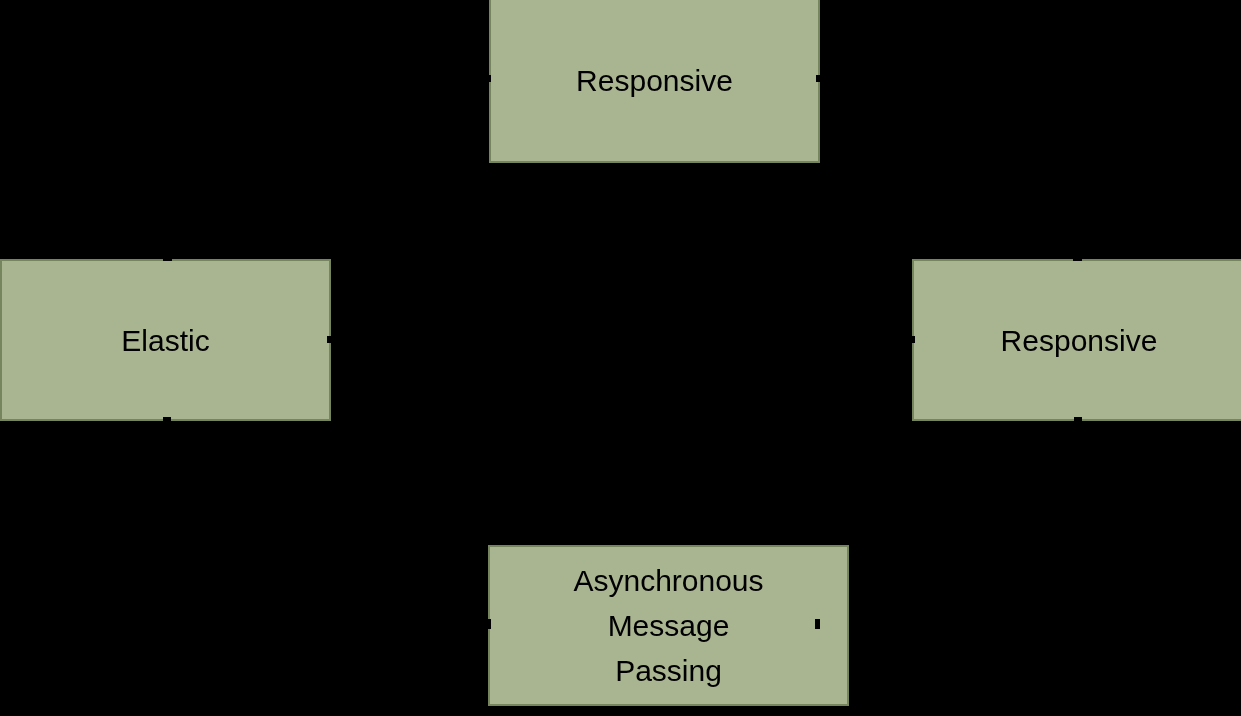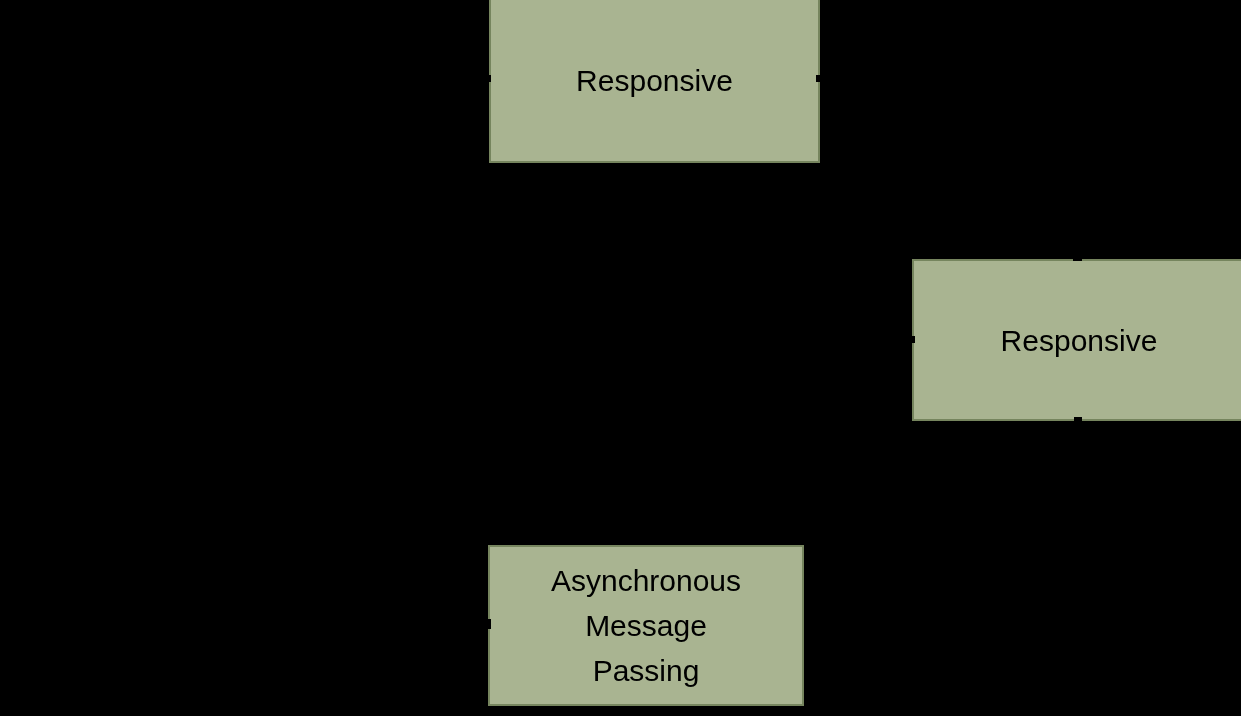--- a/index.html
+++ b/index.html
@@ -27,21 +27,21 @@
   .node-label {
     color: var(--text-color, #000000);
     font-size: 30px;
     line-height: 45px;
     text-align: center;
     white-space: pre-line;
   }
   #node-responsive { left: 489px; top: -3px;  width: 331px; height: 166px; }
   #node-elastic    { left: 0px;   top: 259px; width: 331px; height: 162px; }
   #node-resilient  { left: 912px; top: 259px; width: 334px; height: 162px; }
-  #node-async      { left: 488px; top: 545px; width: 316px; height: 161px; }
+  #node-async      { left: 488px; top: 545px; width: 361px; height: 161px; }
 
   .connector-tip {
     position: absolute;
     background: #000000;
   }
   #tip-responsive-left  { left: 486px;  top: 75px;  width: 5px; height: 7px; }
   #tip-responsive-right { left: 816px;  top: 75px;  width: 5px; height: 7px; }
   #tip-elastic-top      { left: 163px;  top: 256px; width: 9px; height: 5px; }
   #tip-elastic-right    { left: 327px;  top: 336px; width: 5px; height: 7px; }
   #tip-elastic-bottom   { left: 163px;  top: 417px; width: 8px; height: 5px; }
@@ -53,20 +53,23 @@
 </style>
 </head>
 <body>
 
 <div class="canvas">
 
   <div class="node" id="node-responsive">
     <span class="node-label">Responsive</span>
   </div>
 
+  <div class="node" id="node-elastic">
+    <span class="node-label">Elastic</span>
+  </div>
 
   <div class="node" id="node-resilient">
     <span class="node-label">Responsive</span>
   </div>
 
   <div class="node" id="node-async">
     <span class="node-label">Asynchronous
 Message
 Passing</span>
   </div>

